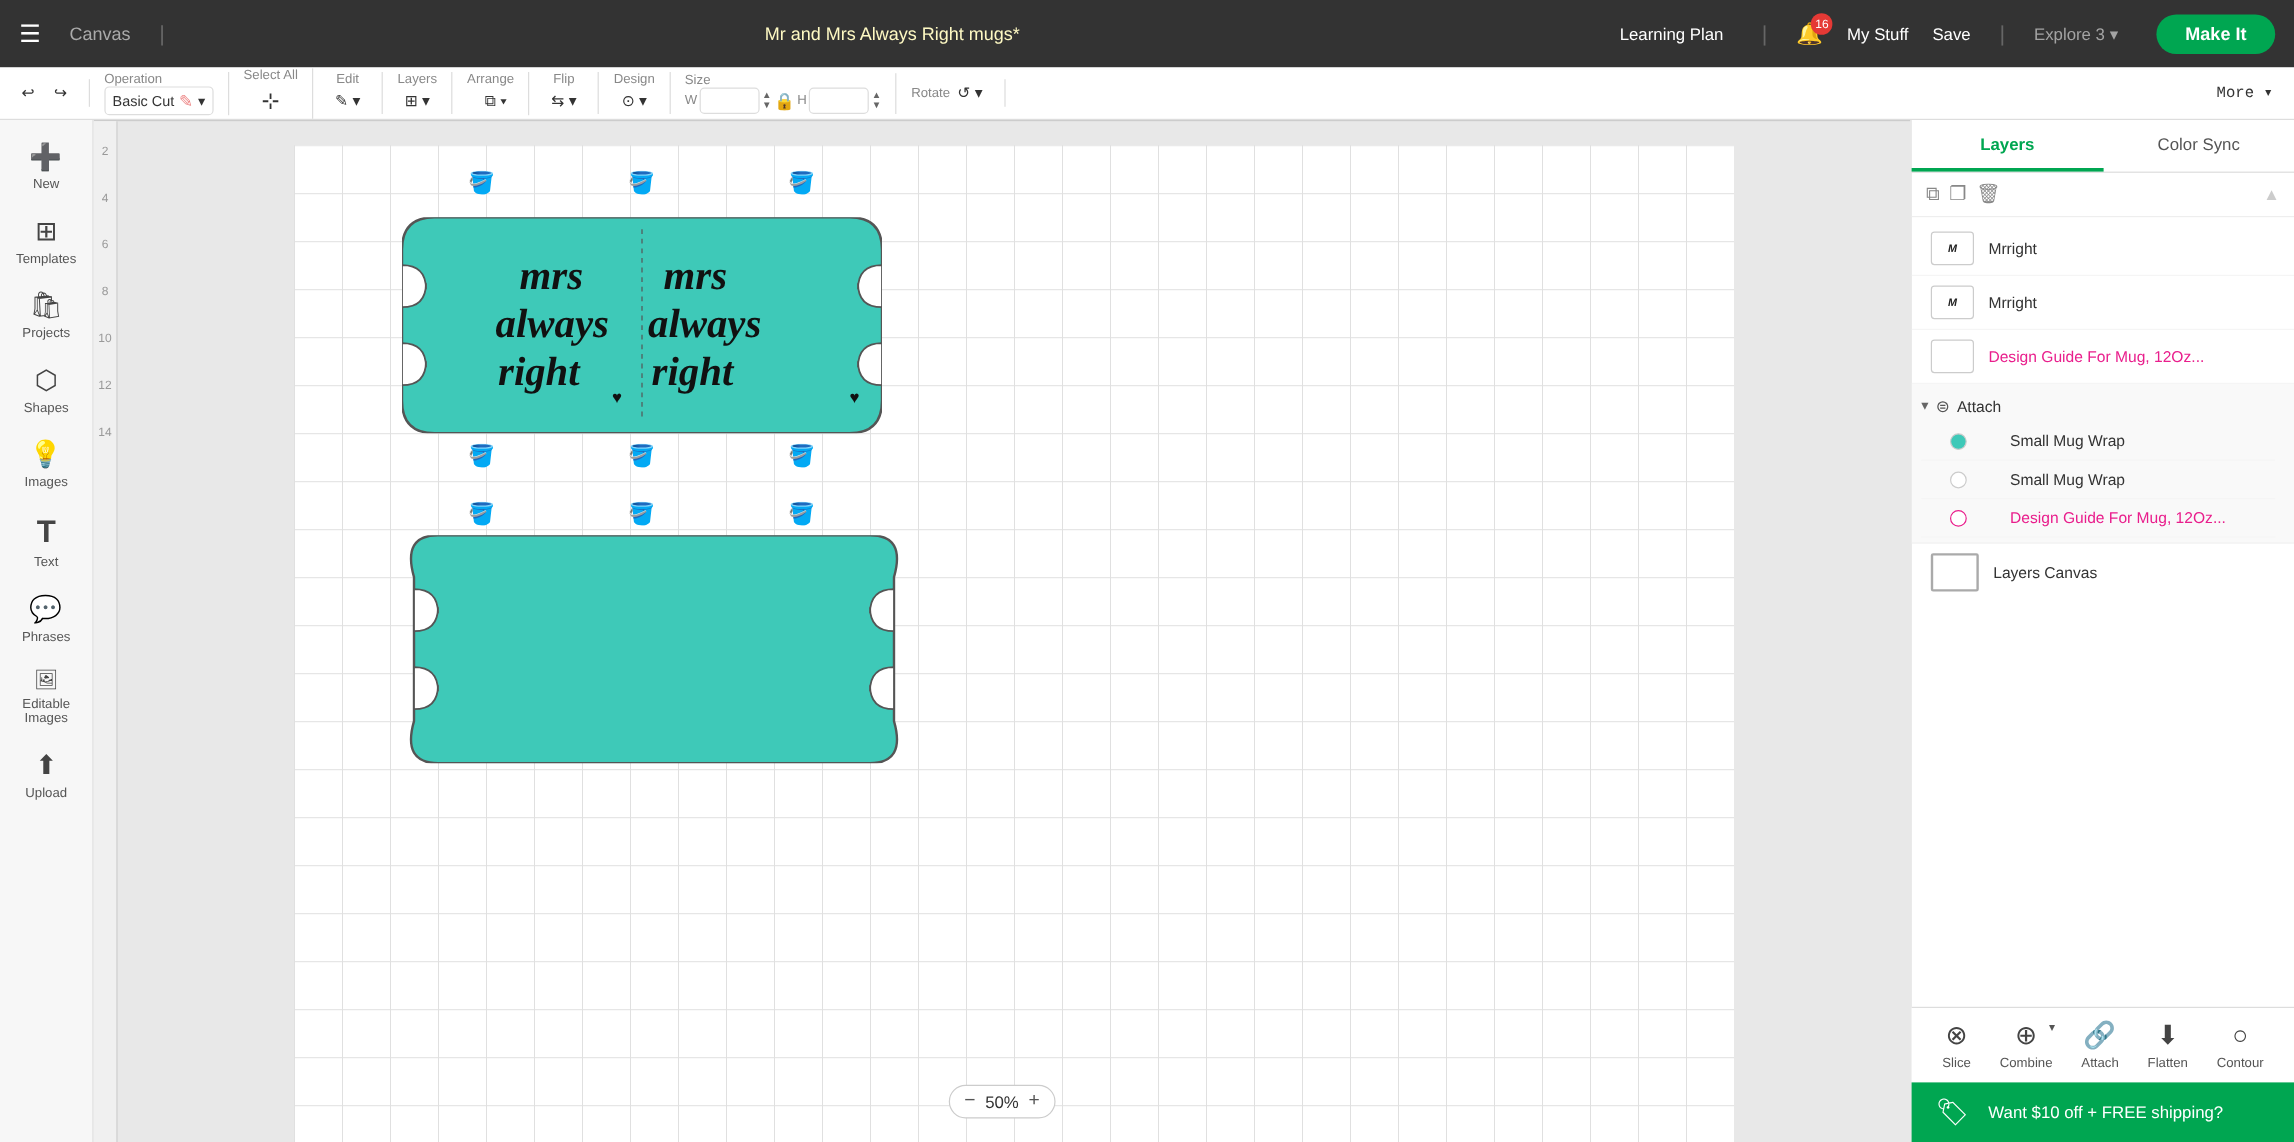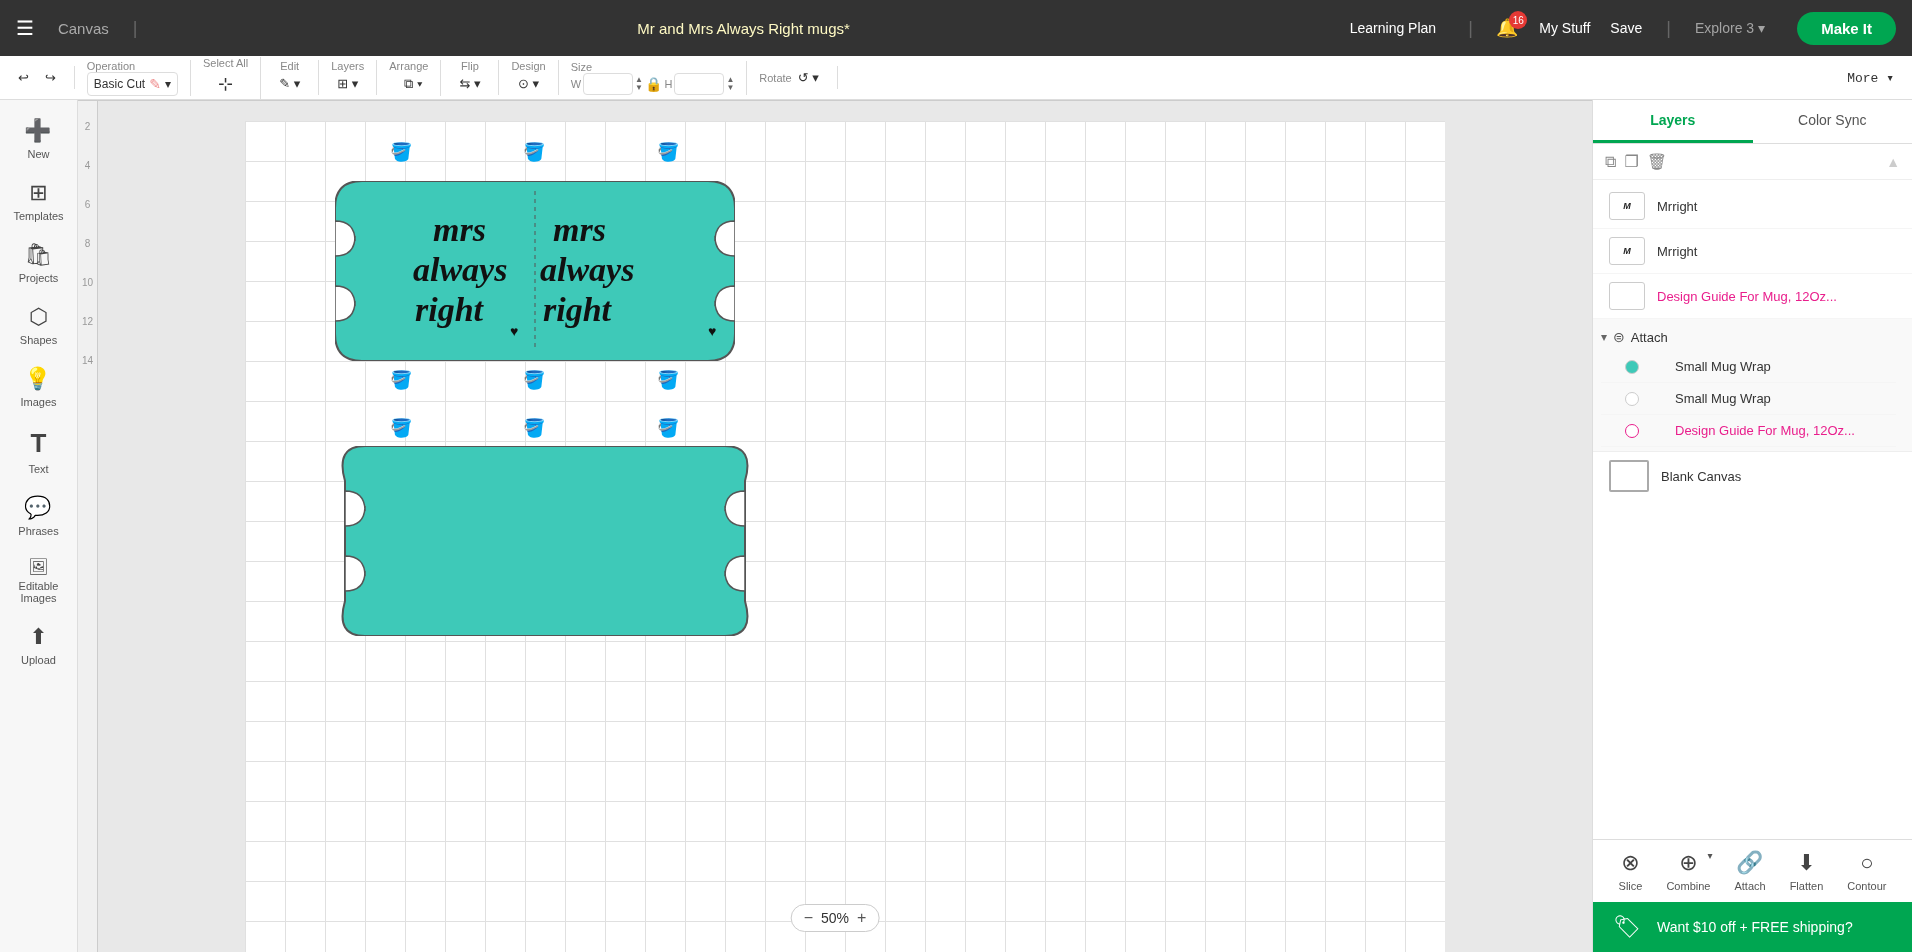--- a/index.html
+++ b/index.html
@@ -467,21 +467,21 @@
         </div>
 
         <div class="layer-item layer-indent">
           <div class="layer-color-dot" style="background:#fff;border-color:#e91e8c;"></div>
           <span class="layer-name pink">Design Guide For Mug, 12Oz...</span>
         </div>
       </div>
 
       <div class="blank-canvas-item">
         <div class="blank-canvas-thumb"></div>
-        <span class="layer-name">Blank Canvas</span>
+        <span class="layer-name">Layers Canvas</span>
       </div>
     </div>
 
     <div class="bottom-toolbar">
       <button class="bottom-btn">
         <span class="icon">⊗</span>
         <span>Slice</span>
       </button>
       <button class="bottom-btn has-dropdown">
         <span class="icon">⊕</span>

